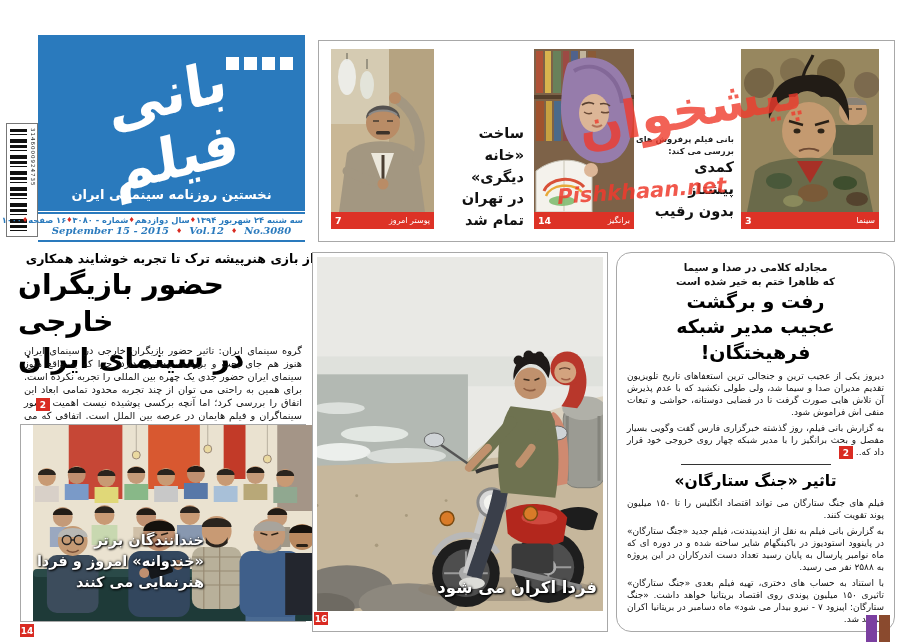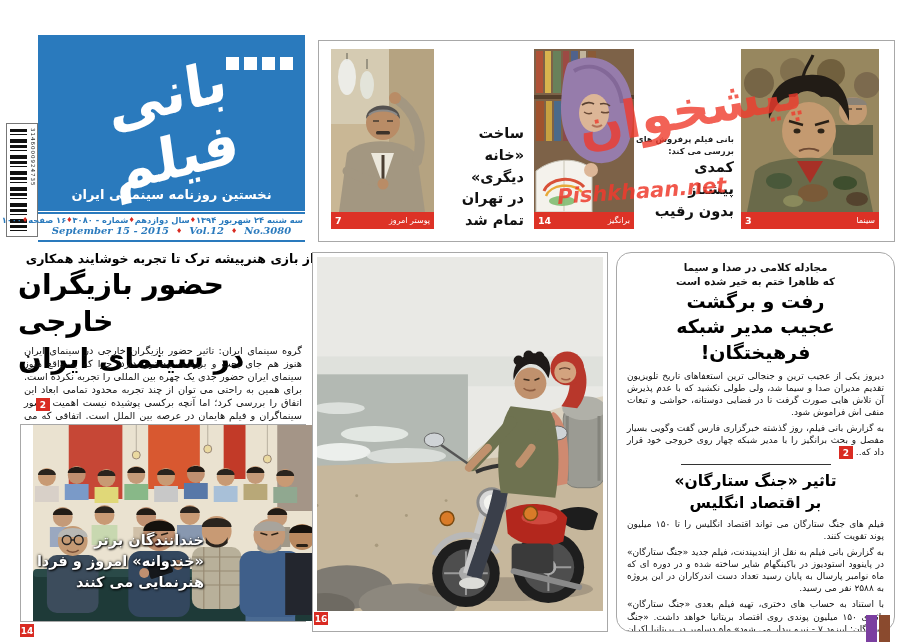--- a/index.html
+++ b/index.html
@@ -417,40 +417,40 @@
     <path d="M216,192 C212,198 208,203 204,208" stroke="#c0916d" stroke-width="8" fill="none" stroke-linecap="round"></path>
     <circle cx="215" cy="127" r="16" fill="#c0916d"></circle>
     <path d="M198,124 C196,104 212,96 220,97 C232,96 238,108 233,122 C228,110 220,106 212,108 C206,110 201,116 198,124 Z" fill="#1e1a18"></path>
     <circle cx="203" cy="104" r="5" fill="#1e1a18"></circle>
       <circle cx="213" cy="99" r="5" fill="#1e1a18"></circle>
       <circle cx="224" cy="100" r="5" fill="#1e1a18"></circle>
     <path d="M208,132 C211,135 217,135 220,133" stroke="#8a5a3e" stroke-width="1.6" fill="none"></path>
     <path d="M208,123 L214,124 M224,122 L219,124" stroke="#3a2a1c" stroke-width="1.5"></path>
   </svg>
   <div class="photo-caption" style="right:10px;bottom:30px;font-size:16.5px;line-height:1.6;">
+    <div>فردا اکران می شود</div>
   </div>
   <span class="badge" style="position:absolute;left:1px;bottom:6px;">16</span>
 </div>
 
 <div class="abs frame right-box">
   <div class="r-kicker">
     <div>مجادله کلامی در صدا و سیما</div>
     <div>که ظاهرا ختم به خیر شده است</div>
   </div>
   <div class="r-head1">
     <div>رفت و برگشت</div>
     <div>عجیب مدیر شبکه</div>
     <div>فرهیختگان!</div>
   </div>
   <p class="r-body">دیروز یکی از عجیب ترین و جنجالی ترین استعفاهای تاریخ تلویزیون تقدیم مدیران صدا و سیما شد، ولی طولی نکشید که با عدم پذیرش آن تلاش هایی صورت گرفت تا در فضایی دوستانه، حواشی و تبعات منفی اش فراموش شود.</p>
   <p class="r-body"><span>به گزارش بانی فیلم، روز گذشته خبرگزاری فارس گفت وگویی بسیار مفصل و بحث برانگیز را با مدیر شبکه چهار روی خروجی خود قرار داد که..</span> <span class="badge">2</span></p>
   <div class="r-divider"></div>
   <div class="r-head2">
     <div>تاثیر «جنگ ستارگان»</div>
-    <div>بر اقتصاد انگلیس</div>
   </div>
   <p class="r-body">فیلم های جنگ ستارگان می تواند اقتصاد انگلیس را تا ۱۵۰ میلیون پوند تقویت کنند.</p>
   <p class="r-body">به گزارش بانی فیلم به نقل از ایندیپندنت، فیلم جدید «جنگ ستارگان» در پاینوود استودیوز در باکینگهام شایر ساخته شده و در دوره ای که ماه نوامبر پارسال به پایان رسید تعداد دست اندرکاران در این پروژه به ۲۵۸۸ نفر می رسید.</p>
   <p class="r-body" style="margin-bottom:2px;">با استناد به حساب های دختری، تهیه فیلم بعدی «جنگ ستارگان» تاثیری ۱۵۰ میلیون پوندی روی اقتصاد بریتانیا خواهد داشت. «جنگ ستارگان: اپیزود ۷ - نیرو بیدار می شود» ماه دسامبر در بریتانیا اکران خواهد شد.</p>
 
 </div>
 
 <div class="abs color-bar" style="left:866px;top:615px;background:#7b3fa0;"></div>
 <div class="abs color-bar" style="left:879px;top:615px;background:#8a4a2e;"></div>
 

